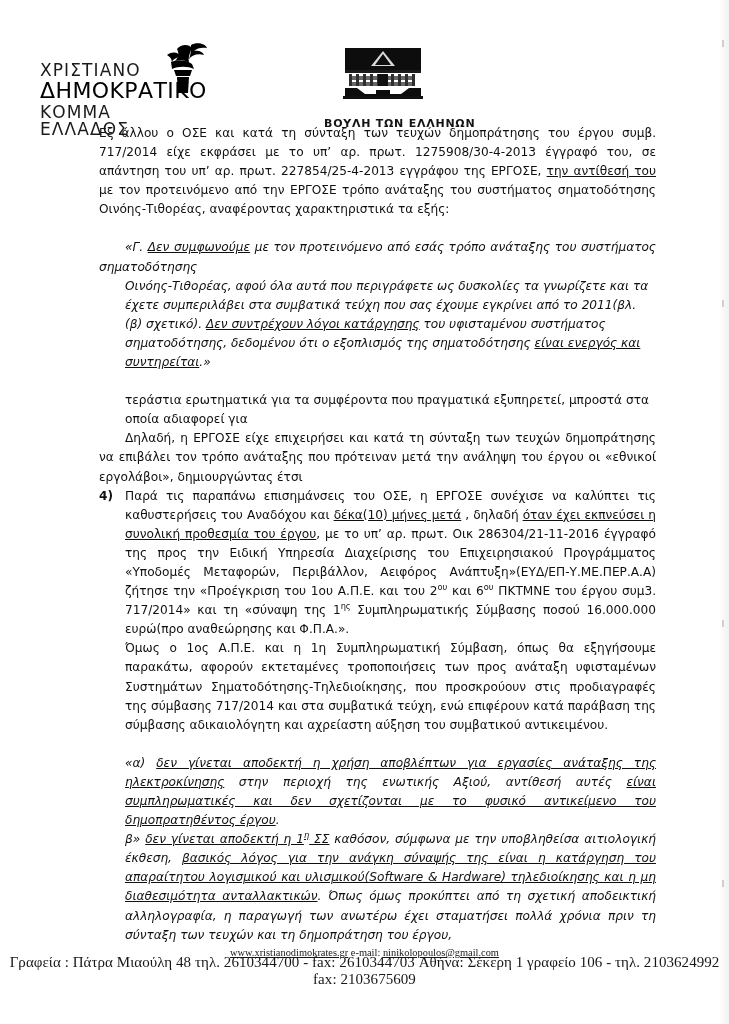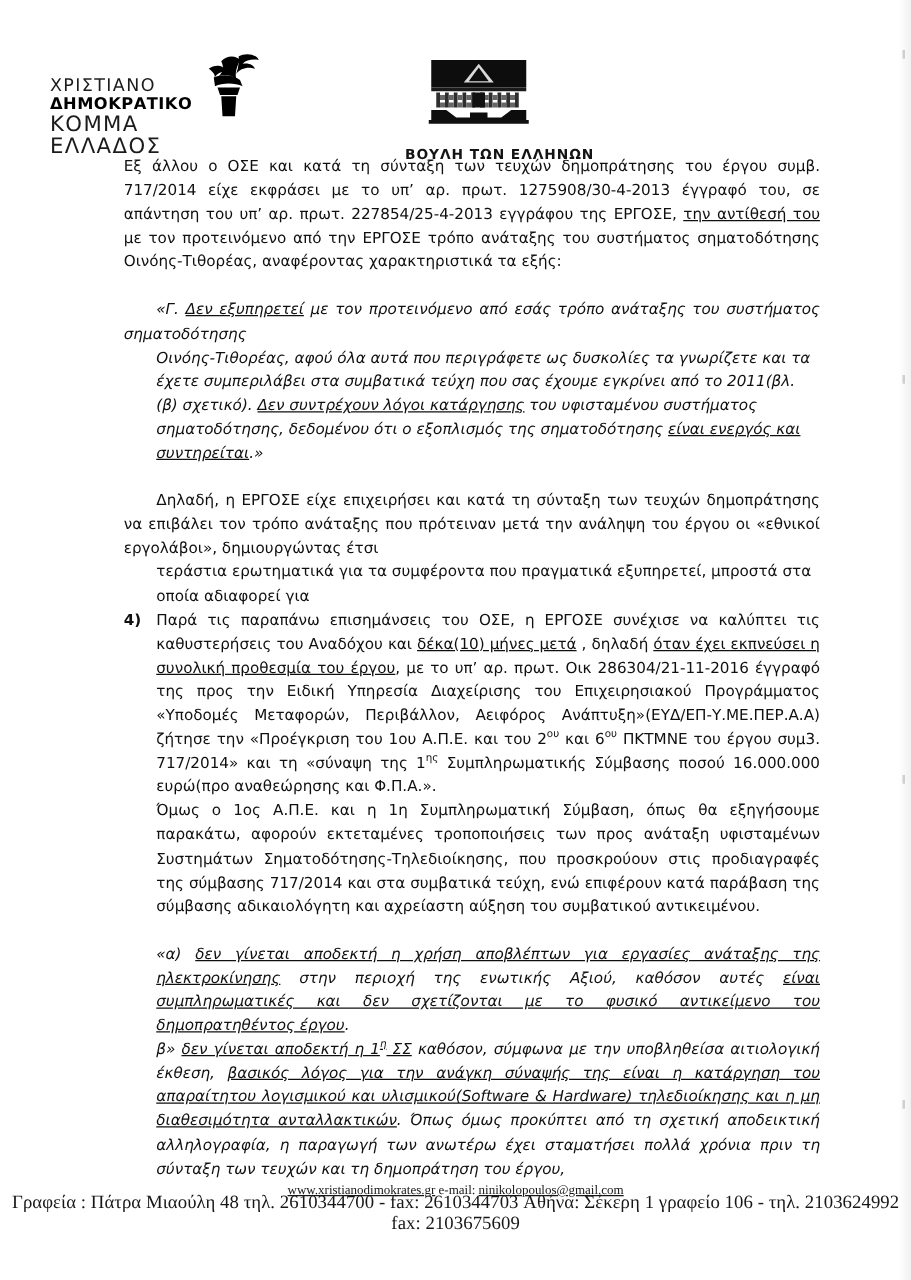--- a/index.html
+++ b/index.html
@@ -62,32 +62,33 @@
   .logo-left .party-name {
     position: absolute;
     left: 0;
     top: 14px;
     width: 150px;
     text-align: left;
     line-height: 1.02;
   }
   .party-name .ln1 {
     display: block;
-    font-size: 14px;
+    font-size: 17px;
     letter-spacing: 1.1px;
     font-weight: 500;
     color: #1b1b1b;
   }
   .party-name .ln2 {
     display: block;
-    font-size: 13px;
+    font-size: 22px;
     letter-spacing: 0.4px;
-    font-weight: 700;
+    font-weight: 400;
     color: #000000;
     margin-top: 1px;
+    text-align: center;
   }
   .party-name .ln3 {
     display: block;
     font-size: 17px;
     letter-spacing: 1.1px;
     font-weight: 500;
     color: #1b1b1b;
     margin-top: 1px;
   }
 
@@ -263,43 +264,43 @@
   </div>
 
   <div class="body-text">
 
 
     <p class="para just"><span>Εξ άλλου ο ΟΣΕ και κατά τη σύνταξη των τευχών δημοπράτησης του έργου συμβ. 717/2014 είχε εκφράσει με το υπ’ αρ. πρωτ. 1275908/30-4-2013 έγγραφό του, σε απάντηση του υπ’ αρ. πρωτ. 227854/25-4-2013 εγγράφου της ΕΡΓΟΣΕ,  </span><span class="u">την αντίθεσή του</span><span> με τον προτεινόμενο από την ΕΡΓΟΣΕ τρόπο ανάταξης του συστήματος σηματοδότησης Οινόης-Τιθορέας, αναφέροντας χαρακτηριστικά τα εξής:</span></p>
 
     <div class="gap-lg"></div>
 
     <div class="ital">
-      <p class="para just ind-1"><span>«Γ. </span><span class="u">Δεν εξυπηρετεί</span><span> με τον προτεινόμενο από εσάς τρόπο ανάταξης του συστήματος σηματοδότησης</span></p>
+      <p class="para just ind-1"><span>«Γ. </span><span class="u">Δεν συμφωνούμε</span><span> με τον προτεινόμενο από εσάς τρόπο ανάταξης του συστήματος σηματοδότησης</span></p>
       <p class="para left ind-2"><span>Οινόης-Τιθορέας, αφού όλα αυτά που περιγράφετε ως δυσκολίες τα γνωρίζετε και τα έχετε συμπεριλάβει στα συμβατικά τεύχη που σας έχουμε εγκρίνει από το 2011(βλ. (β) σχετικό). </span><span class="u">Δεν συντρέχουν λόγοι κατάργησης</span><span> του υφισταμένου συστήματος σηματοδότησης, δεδομένου ότι ο εξοπλισμός της σηματοδότησης </span><span class="u">είναι ενεργός και συντηρείται</span><span>.»</span></p>
     </div>
 
     <div class="gap-lg"></div>
 
+    <p class="para left ind-2"><span>τεράστια ερωτηματικά για τα συμφέροντα που πραγματικά εξυπηρετεί, μπροστά στα οποία αδιαφορεί για</span></p>
+
     <p class="para just ind-1"><span>Δηλαδή, η ΕΡΓΟΣΕ είχε επιχειρήσει και κατά τη σύνταξη των τευχών δημοπράτησης να επιβάλει τον τρόπο ανάταξης που πρότειναν μετά την ανάληψη του έργου οι «εθνικοί εργολάβοι», δημιουργώντας έτσι</span></p>
-
-    <p class="para left ind-2"><span>τεράστια ερωτηματικά για τα συμφέροντα που πραγματικά εξυπηρετεί, μπροστά στα οποία αδιαφορεί για</span></p>
 
 
     <div class="listitem">
       <div class="marker">4)</div>
       <div class="li-body"><span>Παρά τις παραπάνω επισημάνσεις του ΟΣΕ, η ΕΡΓΟΣΕ συνέχισε να καλύπτει τις καθυστερήσεις του Αναδόχου και  </span><span class="u">δέκα(10) μήνες μετά</span><span> , δηλαδή </span><span class="u">όταν έχει εκπνεύσει η συνολική προθεσμία του έργου</span><span>,  με το υπ’ αρ. πρωτ. Οικ 286304/21-11-2016 έγγραφό της προς την Ειδική Υπηρεσία Διαχείρισης του Επιχειρησιακού Προγράμματος «Υποδομές Μεταφορών, Περιβάλλον, Αειφόρος Ανάπτυξη»(ΕΥΔ/ΕΠ-Υ.ΜΕ.ΠΕΡ.Α.Α) ζήτησε την «Προέγκριση του 1ου Α.Π.Ε. και του 2</span><sup>ου</sup><span>  και 6</span><sup>ου</sup><span> ΠΚΤΜΝΕ του έργου συμ3. 717/2014» και τη «σύναψη της 1</span><sup>ης</sup><span> Συμπληρωματικής Σύμβασης ποσού 16.000.000 ευρώ(προ αναθεώρησης και Φ.Π.Α.».</span></div>
     </div>
 
     <p class="para just ind-2"><span>Όμως ο 1ος Α.Π.Ε. και η 1η Συμπληρωματική Σύμβαση, όπως θα εξηγήσουμε παρακάτω, αφορούν εκτεταμένες τροποποιήσεις των προς ανάταξη υφισταμένων Συστημάτων Σηματοδότησης-Τηλεδιοίκησης, που προσκρούουν στις προδιαγραφές της σύμβασης 717/2014 και στα συμβατικά τεύχη, ενώ επιφέρουν κατά παράβαση της σύμβασης αδικαιολόγητη και αχρείαστη αύξηση του συμβατικού αντικειμένου.</span></p>
 
 
     <div class="gap-lg"></div>
 
     <div class="ital ind-2">
-      <p class="para just"><span>«α) </span><span class="u">δεν γίνεται αποδεκτή η χρήση αποβλέπτων για εργασίες ανάταξης της ηλεκτροκίνησης</span><span> στην περιοχή της ενωτικής Αξιού, καθόσον αυτές </span><span class="u">είναι συμπληρωματικές και δεν σχετίζονται με το φυσικό αντικείμενο του δημοπρατηθέντος έργου</span><span>.</span></p>
+      <p class="para just"><span>«α) </span><span class="u">δεν γίνεται αποδεκτή η χρήση αποβλέπτων για εργασίες ανάταξης της ηλεκτροκίνησης</span><span> στην περιοχή της ενωτικής Αξιού, αντίθεσή αυτές </span><span class="u">είναι συμπληρωματικές και δεν σχετίζονται με το φυσικό αντικείμενο του δημοπρατηθέντος έργου</span><span>.</span></p>
       <p class="para just"><span>β» </span><span class="u">δεν γίνεται αποδεκτή η 1</span><sup class="u">η</sup><span class="u"> ΣΣ</span><span> καθόσον, σύμφωνα με την υποβληθείσα αιτιολογική έκθεση, </span><span class="u">βασικός λόγος για την ανάγκη σύναψής της είναι η κατάργηση του απαραίτητου λογισμικού και υλισμικού(Software &amp; Hardware) τηλεδιοίκησης και η μη διαθεσιμότητα ανταλλακτικών</span><span>. Όπως όμως προκύπτει από τη σχετική αποδεικτική αλληλογραφία, η παραγωγή των ανωτέρω έχει σταματήσει πολλά χρόνια πριν τη σύνταξη των τευχών και τη δημοπράτηση του έργου, </span></p>
     </div>
 
   </div>
 
   <div class="footer">
     <div class="footer-web"><span class="u">www.xristianodimokrates.gr</span><span> e-mail: </span><span class="u">ninikolopoulos@gmail.com</span></div>
     <div class="footer-addr">Γραφεία : Πάτρα Μιαούλη 48 τηλ. 2610344700 - fax: 2610344703 Αθήνα: Σέκερη 1  γραφείο 106 - τηλ. 2103624992 fax: 2103675609</div>
   </div>
 

